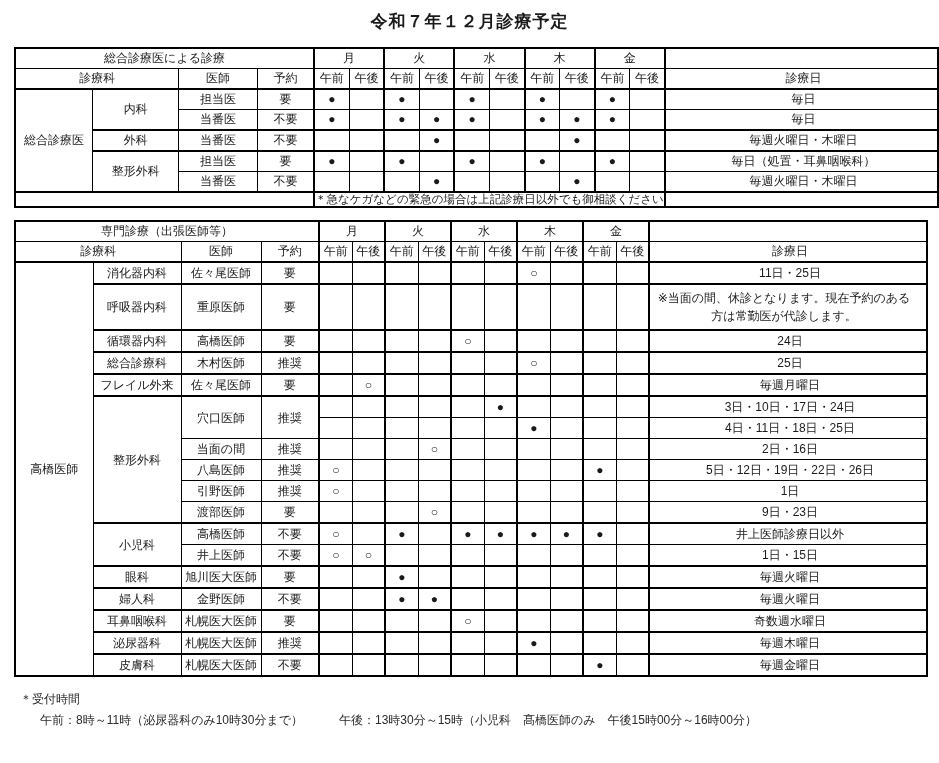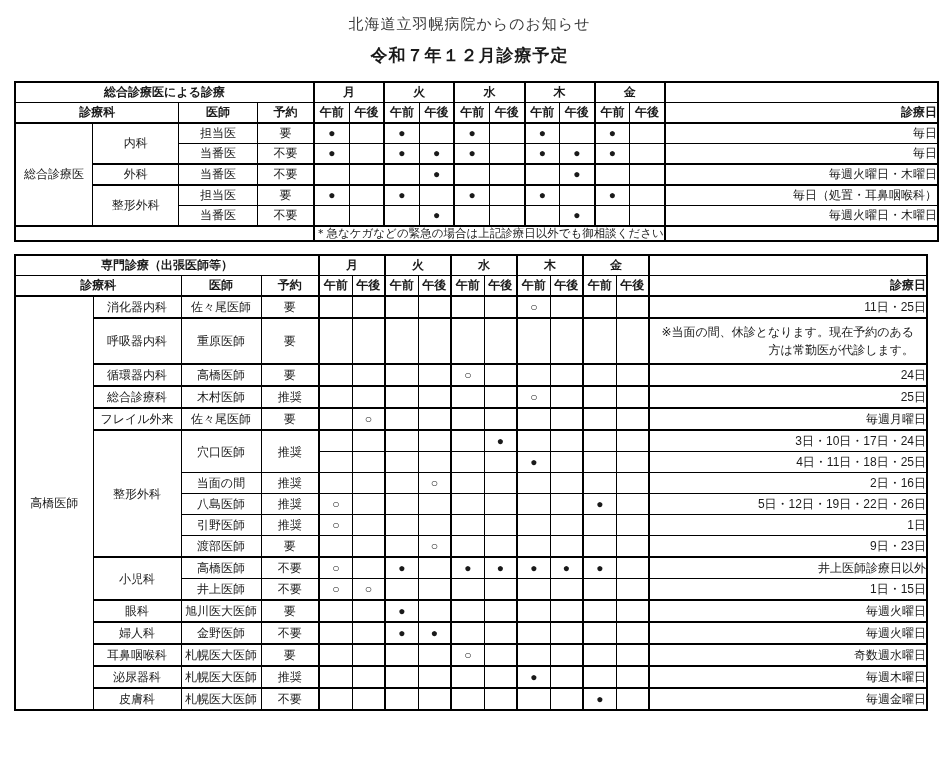--- a/index.html
+++ b/index.html
@@ -19,37 +19,36 @@
   .t2{ margin-top:12px; }
   table.sched th, table.sched td{
     border:1px solid #000; padding:0; margin:0;
     font-size:12px; font-weight:normal; color:#1a1a1a;
     text-align:center; vertical-align:middle;
     height:19px; line-height:19px; overflow:hidden; white-space:nowrap;
   }
   .t2 tbody td{ height:20px; line-height:20px; }
   table.sched .bl{ border-left:2px solid #000; }
   table.sched .bt{ border-top:2px solid #000; }
-  table.sched th{ font-weight:bold; }
-  table.sched td.note, table.sched th.note-h{ text-align:right; padding-left:4px; }
+  table.sched th{ font-weight:normal; }
+  table.sched td.note, table.sched th.note-h{ text-align:center; padding-left:4px; }
   table.sched td.mark{ font-size:12px; }
   tr.tall > td{ height:40px; line-height:40px; }
   tr.tall > td.wrap{ white-space:normal; line-height:18px; padding:2px 12px 2px 4px; }
   tr.foot > td{ height:13px; line-height:13px; font-size:11.5px; }
 
   .footer{ margin-top:15px; font-size:12px; color:#2a2a2a; }
   .fl{ line-height:15px; margin-bottom:6px; white-space:pre; }
   .i1{ padding-left:20px; }
   .i2{ padding-left:40px; }
 </style>
 </head>
 <body>
 
 <div class="page">
-  <div class="title">北海道立羽幌病院からのお知らせ</div>
   <div class="subtitle">令和７年１２月診療予定</div>
 
   <div id="t1-mount">
       <table class="sched t1">
         <colgroup>
           <col style="width: 78px;">
           <col style="width: 88px;">
           <col style="width: 80px;">
           <col style="width: 58px;">
           <col style="width: 33px;">
@@ -504,13 +503,18 @@
             <td class="mark bl bt"></td>
             <td class="mark bt"></td>
             <td class="mark bl bt">●</td>
             <td class="mark bt"></td>
             <td class="note bl bt">毎週金曜日</td>
           </tr>
         </tbody>
       </table>
     </div>
 
+  <div class="footer">
+    <div class="fl i1">＊受付時間</div>
+    <div class="fl i2">午前：8時～11時（泌尿器科のみ10時30分まで）　　　午後：13時30分～15時（小児科　髙橋医師のみ　午後15時00分～16時00分）</div>
+
+  </div>
 </div>
 
 </body></html>

